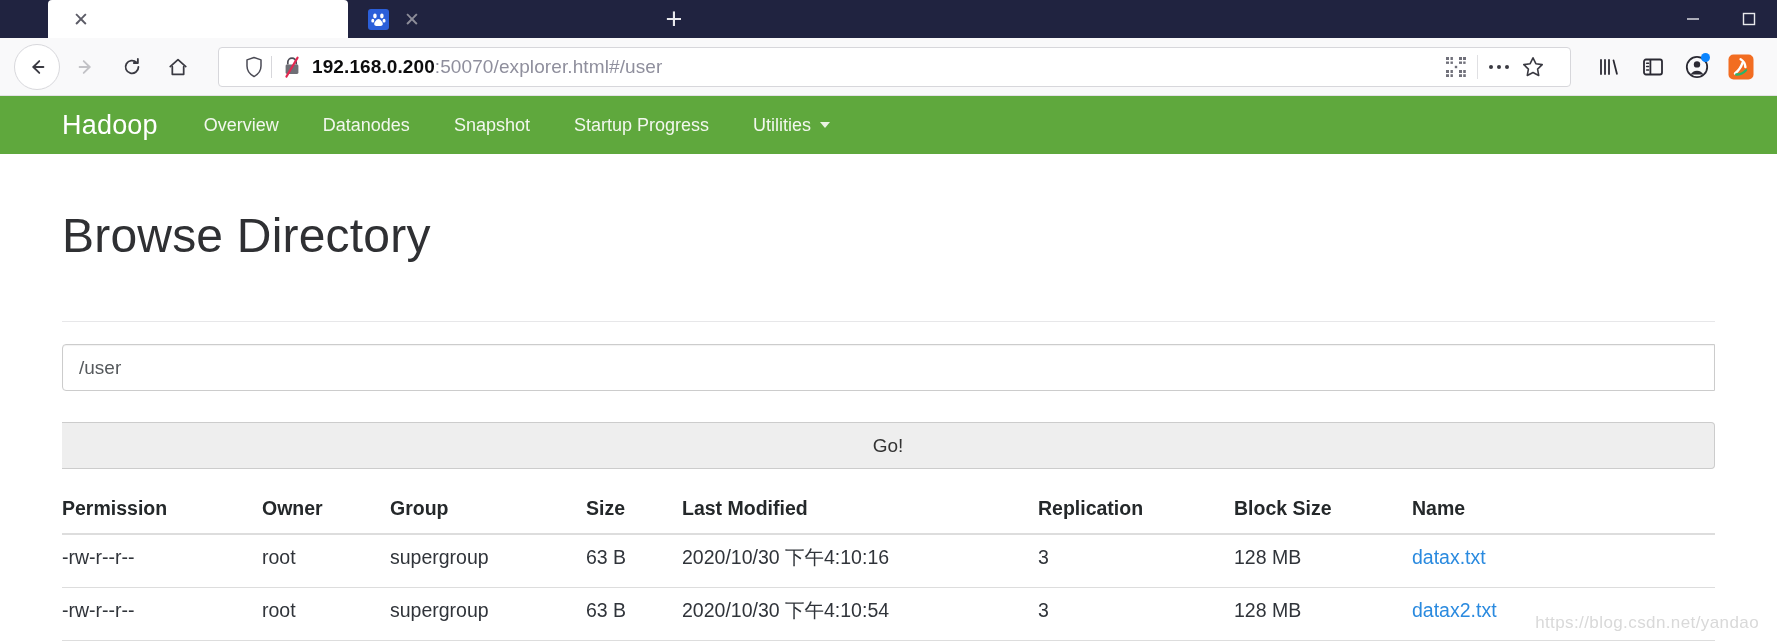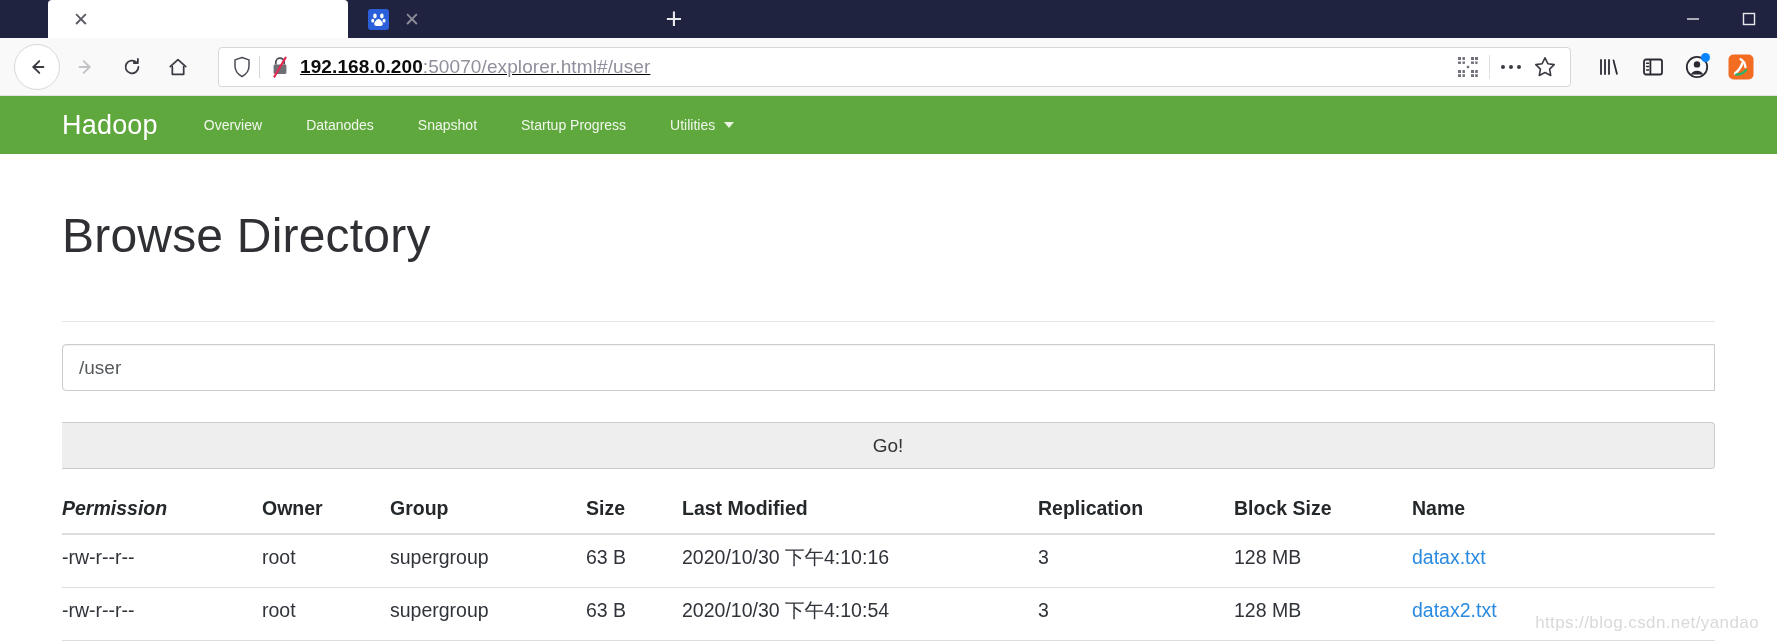--- a/index.html
+++ b/index.html
@@ -144,24 +144,23 @@
 
   .urlbar {
     flex: 1 1 auto;
     height: 40px;
     margin: 0 10px 0 14px;
     background: #ffffff;
     border: 1px solid #d7d7db;
     border-radius: 4px;
     display: flex;
     align-items: center;
-    padding: 0 8px;
+    padding: 0 20px;
     box-sizing: border-box;
     min-width: 0;
-    text-decoration: underline;
   }
   .url-shield {
     width: 30px;
     display: flex;
     align-items: center;
     justify-content: center;
     flex: 0 0 30px;
   }
   .url-divider {
     width: 1px;
@@ -244,21 +243,21 @@
   }
   .brand {
     color: #ffffff;
     font-size: 27px;
     font-weight: 400;
     margin-right: 46px;
     letter-spacing: 0.2px;
   }
   .hnav-item {
     color: #f2f7ee;
-    font-size: 14px;
+    font-size: 18px;
     margin-right: 44px;
     display: flex;
     align-items: center;
     white-space: nowrap;
   }
   .caret {
     display: inline-block;
     width: 0;
     height: 0;
     margin-left: 9px;
@@ -337,21 +336,21 @@
     font-size: 19.5px;
     color: #30343a;
     padding: 9px 0 16px 0;
     border-bottom: 1px solid #dddddd;
     white-space: nowrap;
   }
   table.files td.name a {
     color: #2a8adf;
     text-decoration: none;
   }
-  .col-perm { width: 200px; font-style: italic; }
+  .col-perm { width: 200px; }
   .col-owner { width: 128px; }
   .col-group { width: 196px; }
   .col-size { width: 96px; }
   .col-mod { width: 356px; margin-top: 15px; }
   .col-rep { width: 196px; }
   .col-block { width: 178px; }
   .col-name { width: auto; }
 
   .watermark {
     position: absolute;

